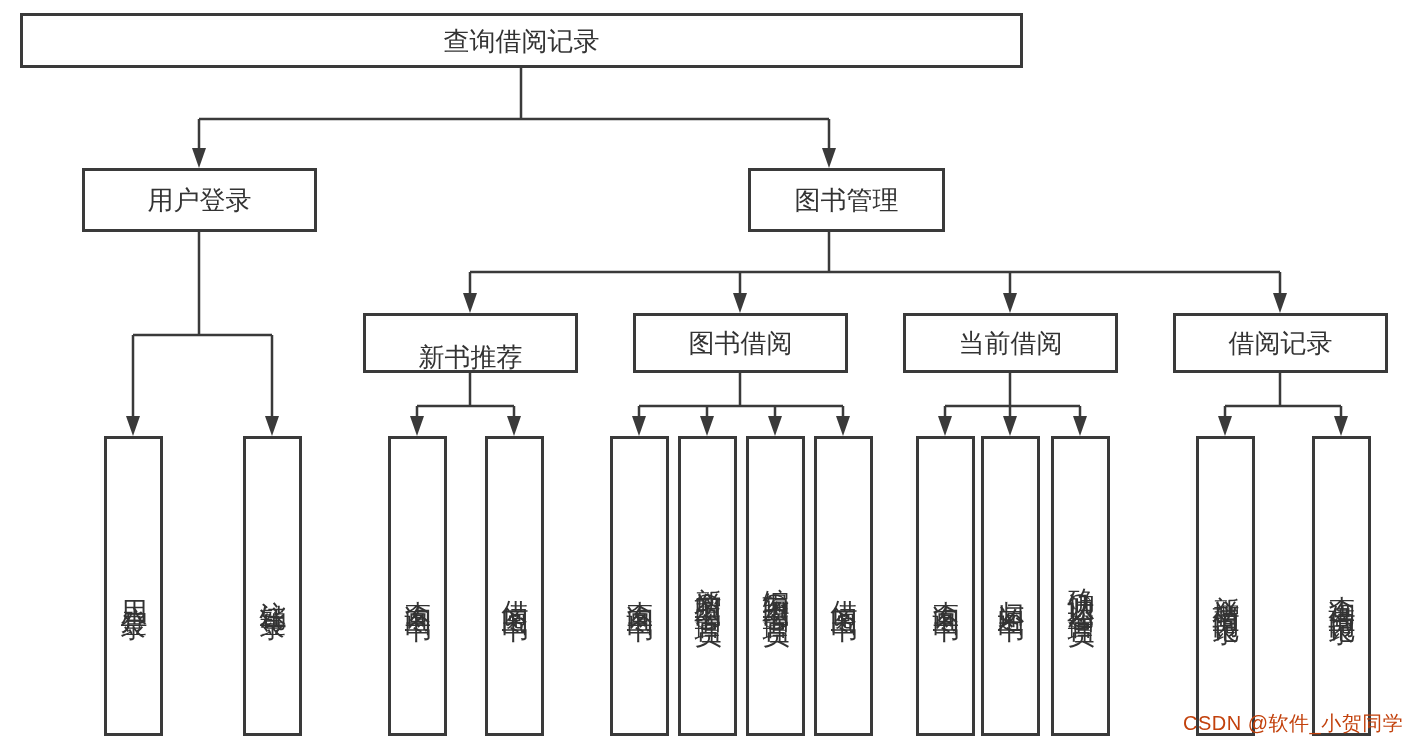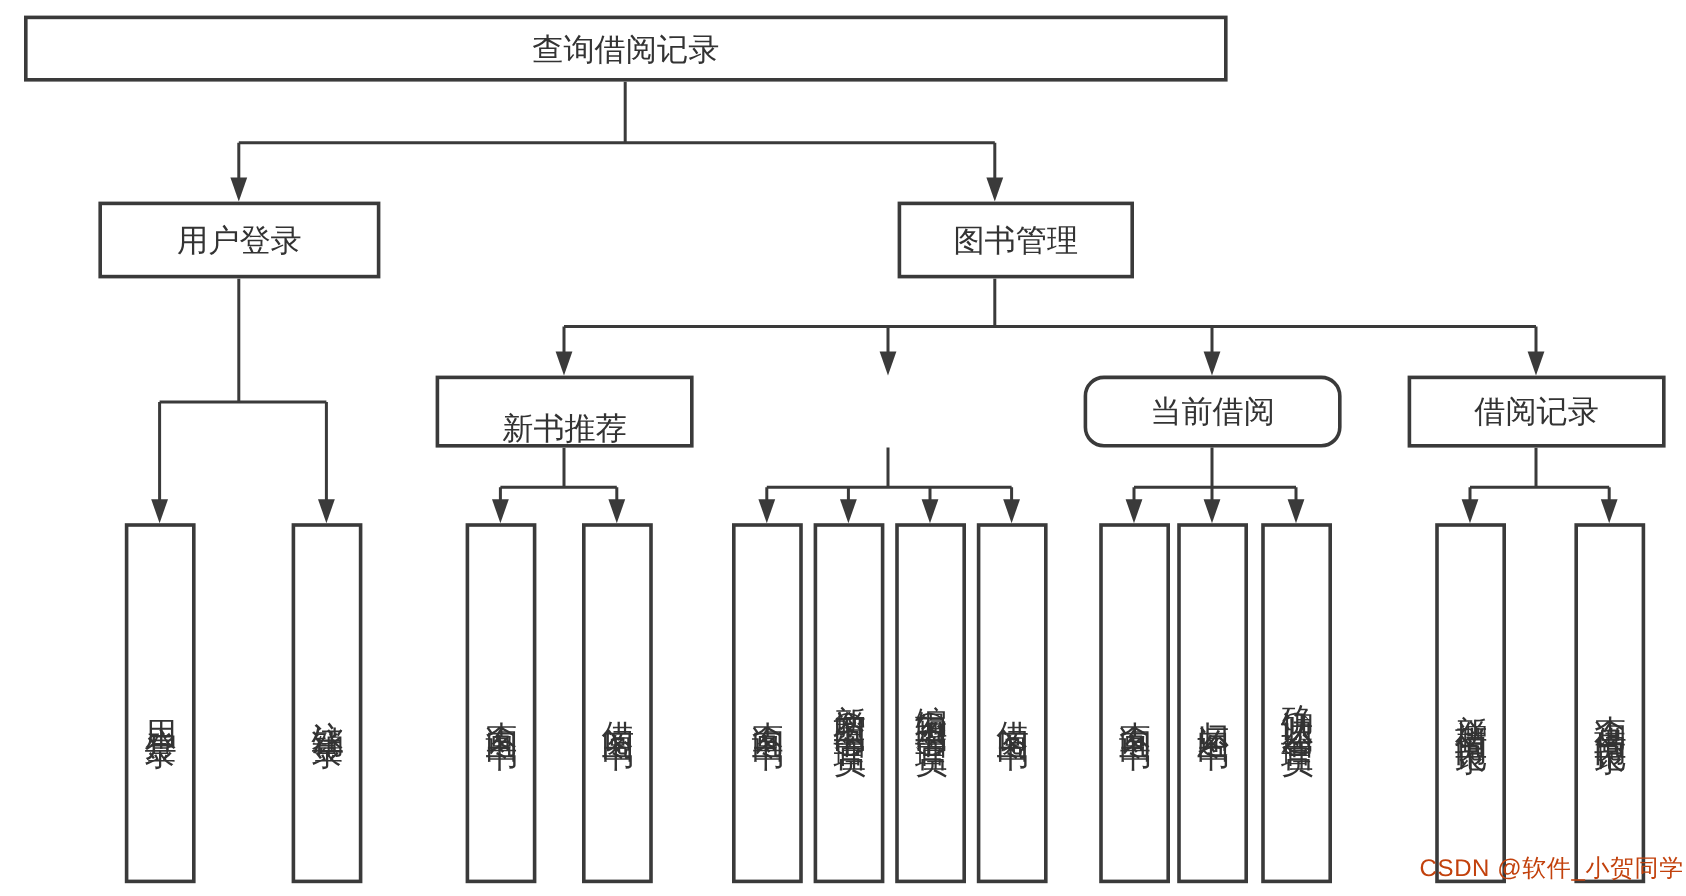--- a/index.html
+++ b/index.html
@@ -100,21 +100,24 @@
   <div class="node hnode" style="left:82px; top:168px; width:235px; height:64px;">
     <span>用户登录</span>
   </div>
   <div class="node hnode" style="left:712px; top:168px; width:197px; height:64px;margin-left:36px;">
     <span>图书管理</span>
   </div>
 
   <div class="node hnode" style="left:363px; top:313px; width:215px; height:60px;align-items:flex-end;">
     <span>新书推荐</span>
   </div>
-  <div class="node hnode" style="left:903px; top:313px; width:215px; height:60px;border-radius:17px;">
+  <div class="node hnode" style="left:633px; top:313px; width:215px; height:60px;">
+    <span>图书借阅</span>
+  </div>
+  <div class="node hnode" style="left:903px; top:313px; width:215px; height:60px;">
     <span>当前借阅</span>
   </div>
   <div class="node hnode" style="left:1173px; top:313px; width:215px; height:60px;">
     <span>借阅记录</span>
   </div>
 
   <div class="node vnode" style="left:104px; top:436px; width:59px; height:300px;">
     <span class="vtext">用户登录</span>
   </div>
   <div class="node vnode" style="left:243px; top:436px; width:59px; height:300px;">

